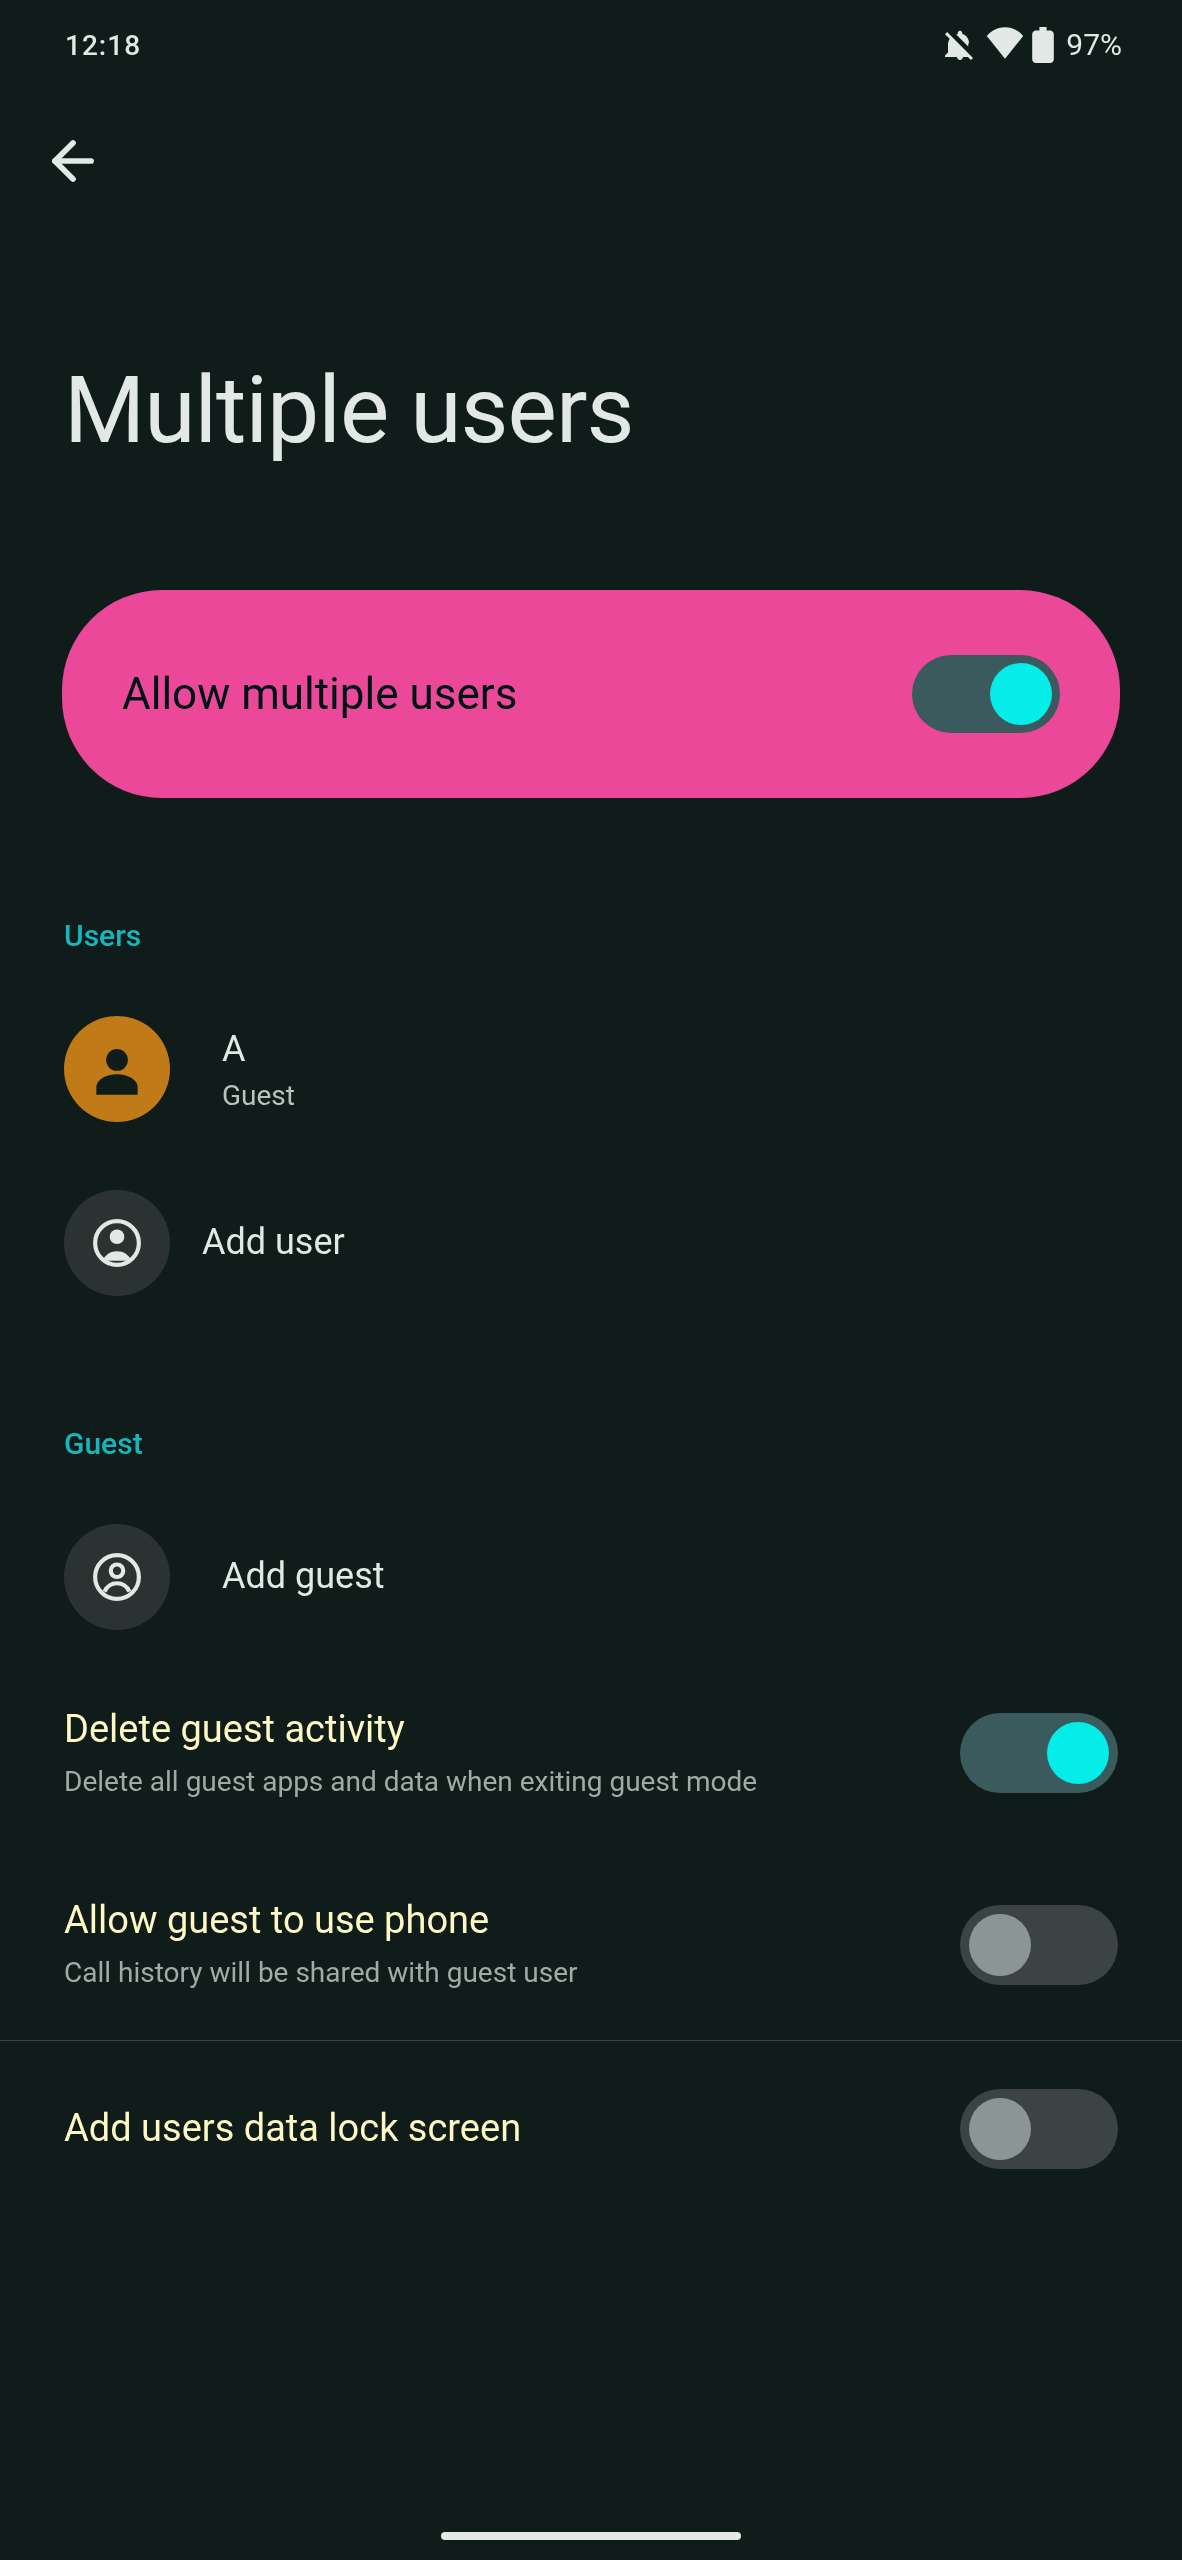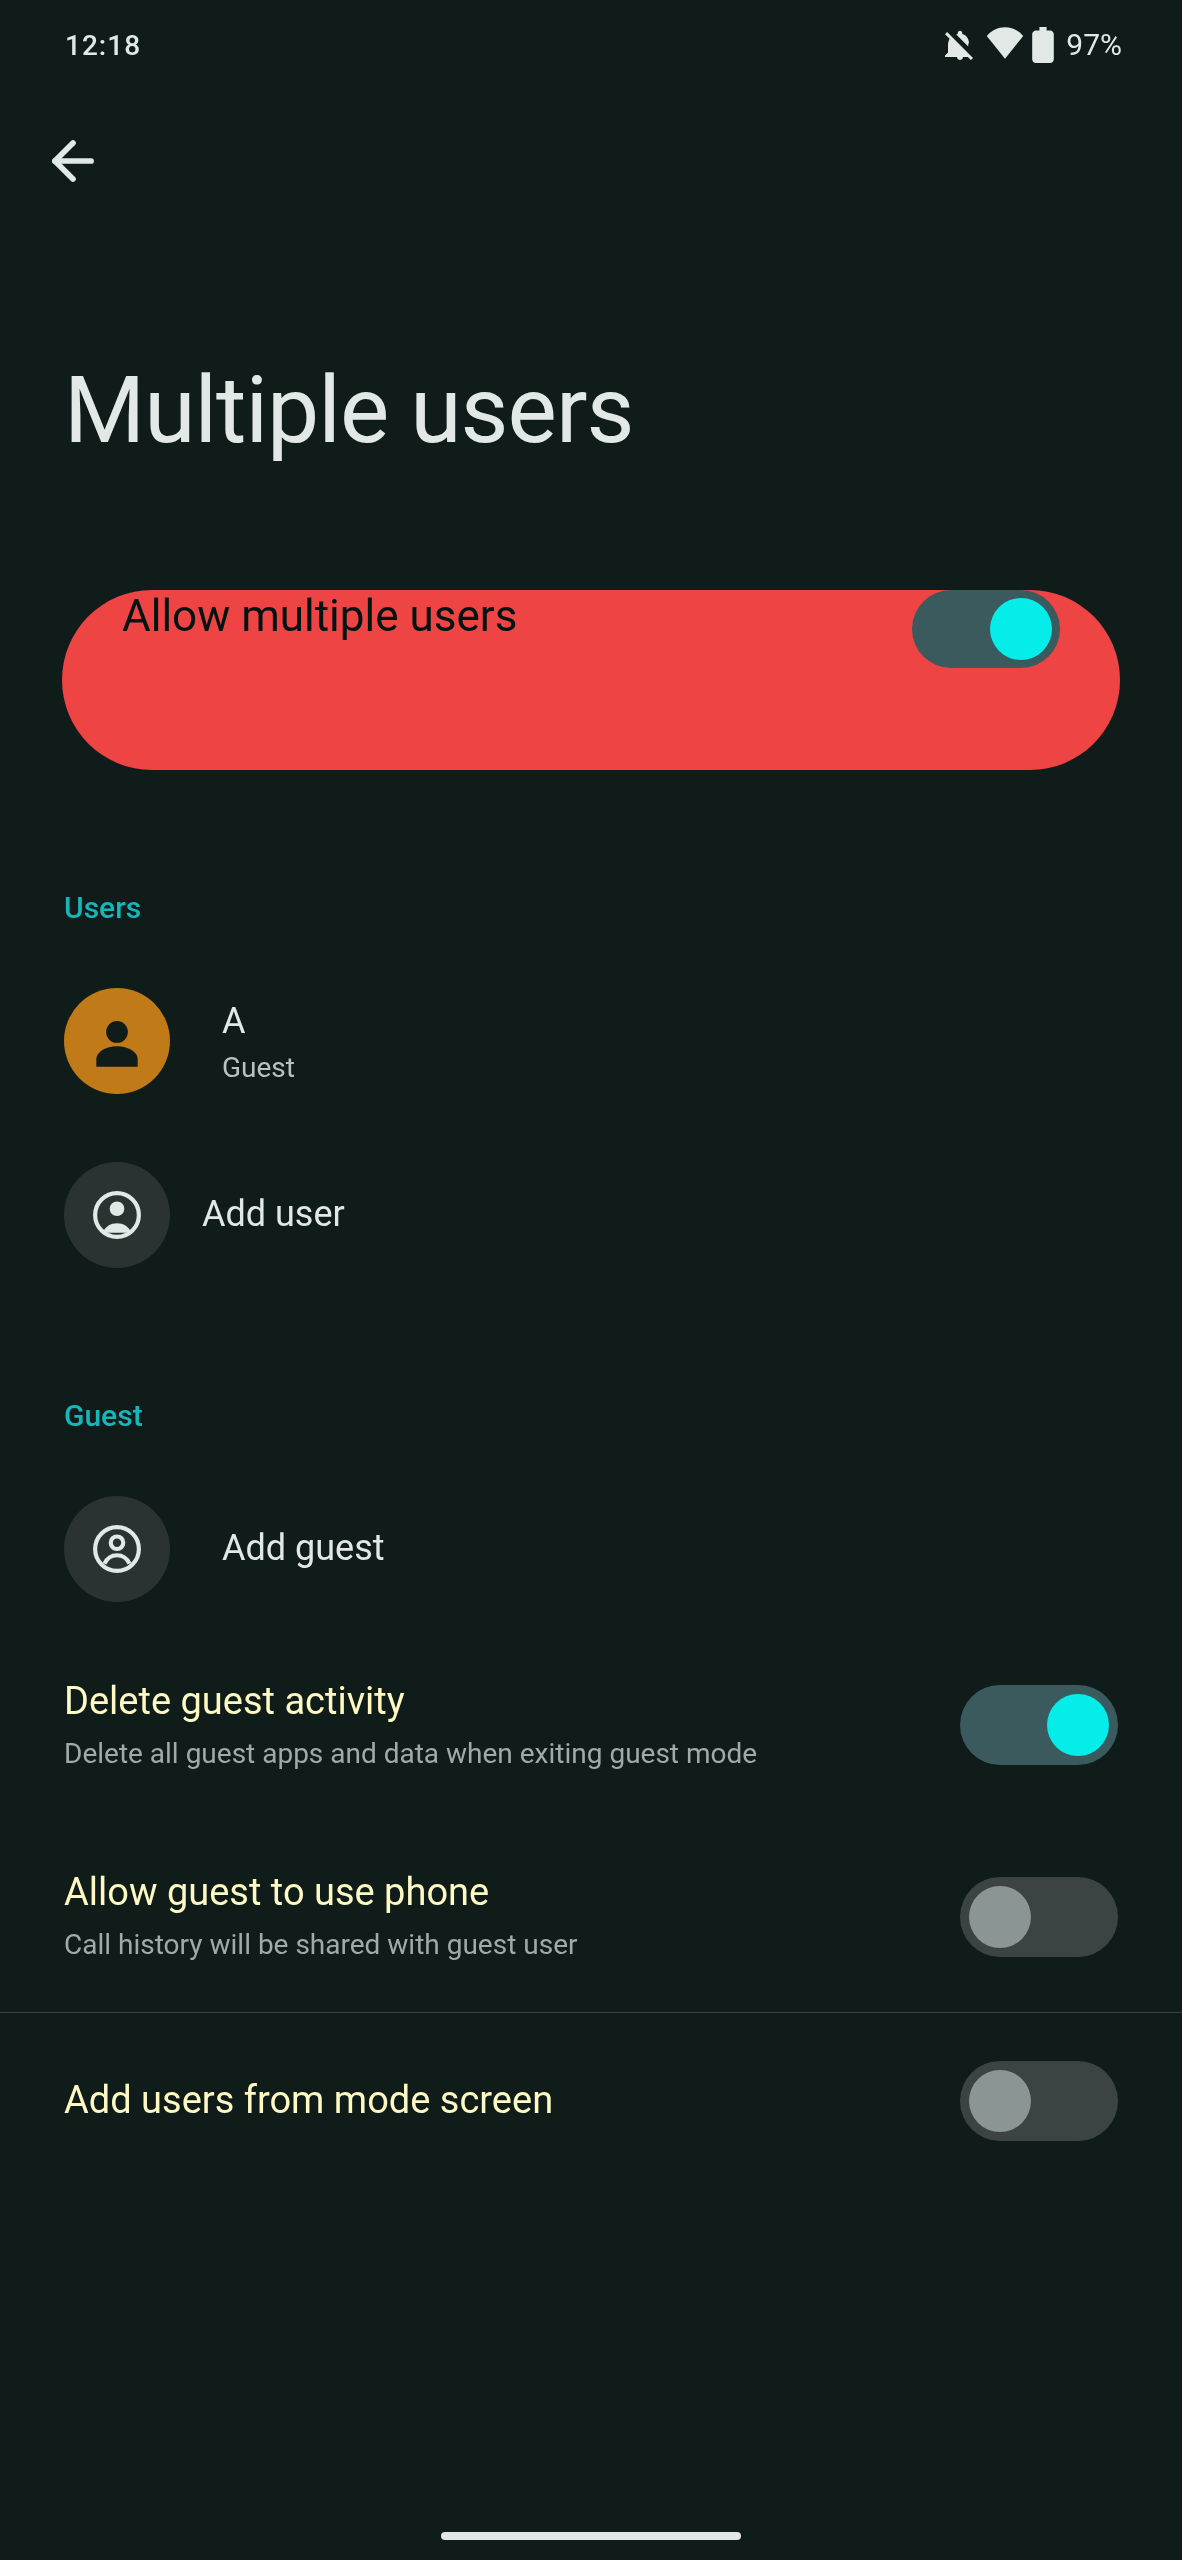--- a/index.html
+++ b/index.html
@@ -38,24 +38,25 @@
       padding: 170px 64px 0 64px;
       line-height: 1.05;
     }
 
     .content {
       padding-top: 130px;
     }
 
     .hero-card {
       margin: 0 62px;
-      background: #ef4444;
+      background: #ec4899;
       border-radius: 100px;
-      height: 180px;
-      display: flex;
+      height: 208px;
+      display: flex;
+      align-items: center;
       justify-content: space-between;
       padding: 0 60px;
     }
     .hero-label {
       font-size: 44px;
       font-weight: 400;
       color: #001413;
     }
     .hero-switch-track {
       width: 148px;
@@ -244,21 +245,21 @@
     </div>
     <div class="switch off">
         <div class="switch-thumb"></div>
       </div>
   </div>
 
   <div class="divider"></div>
 
   <div class="setting-item">
     <div class="setting-text">
-      <div class="setting-title">Add users from mode screen</div>
+      <div class="setting-title">Add users data lock screen</div>
     </div>
     <div class="switch off">
         <div class="switch-thumb"></div>
       </div>
   </div>
 
 </div>
 
 <div class="nav-handle"></div>
 

